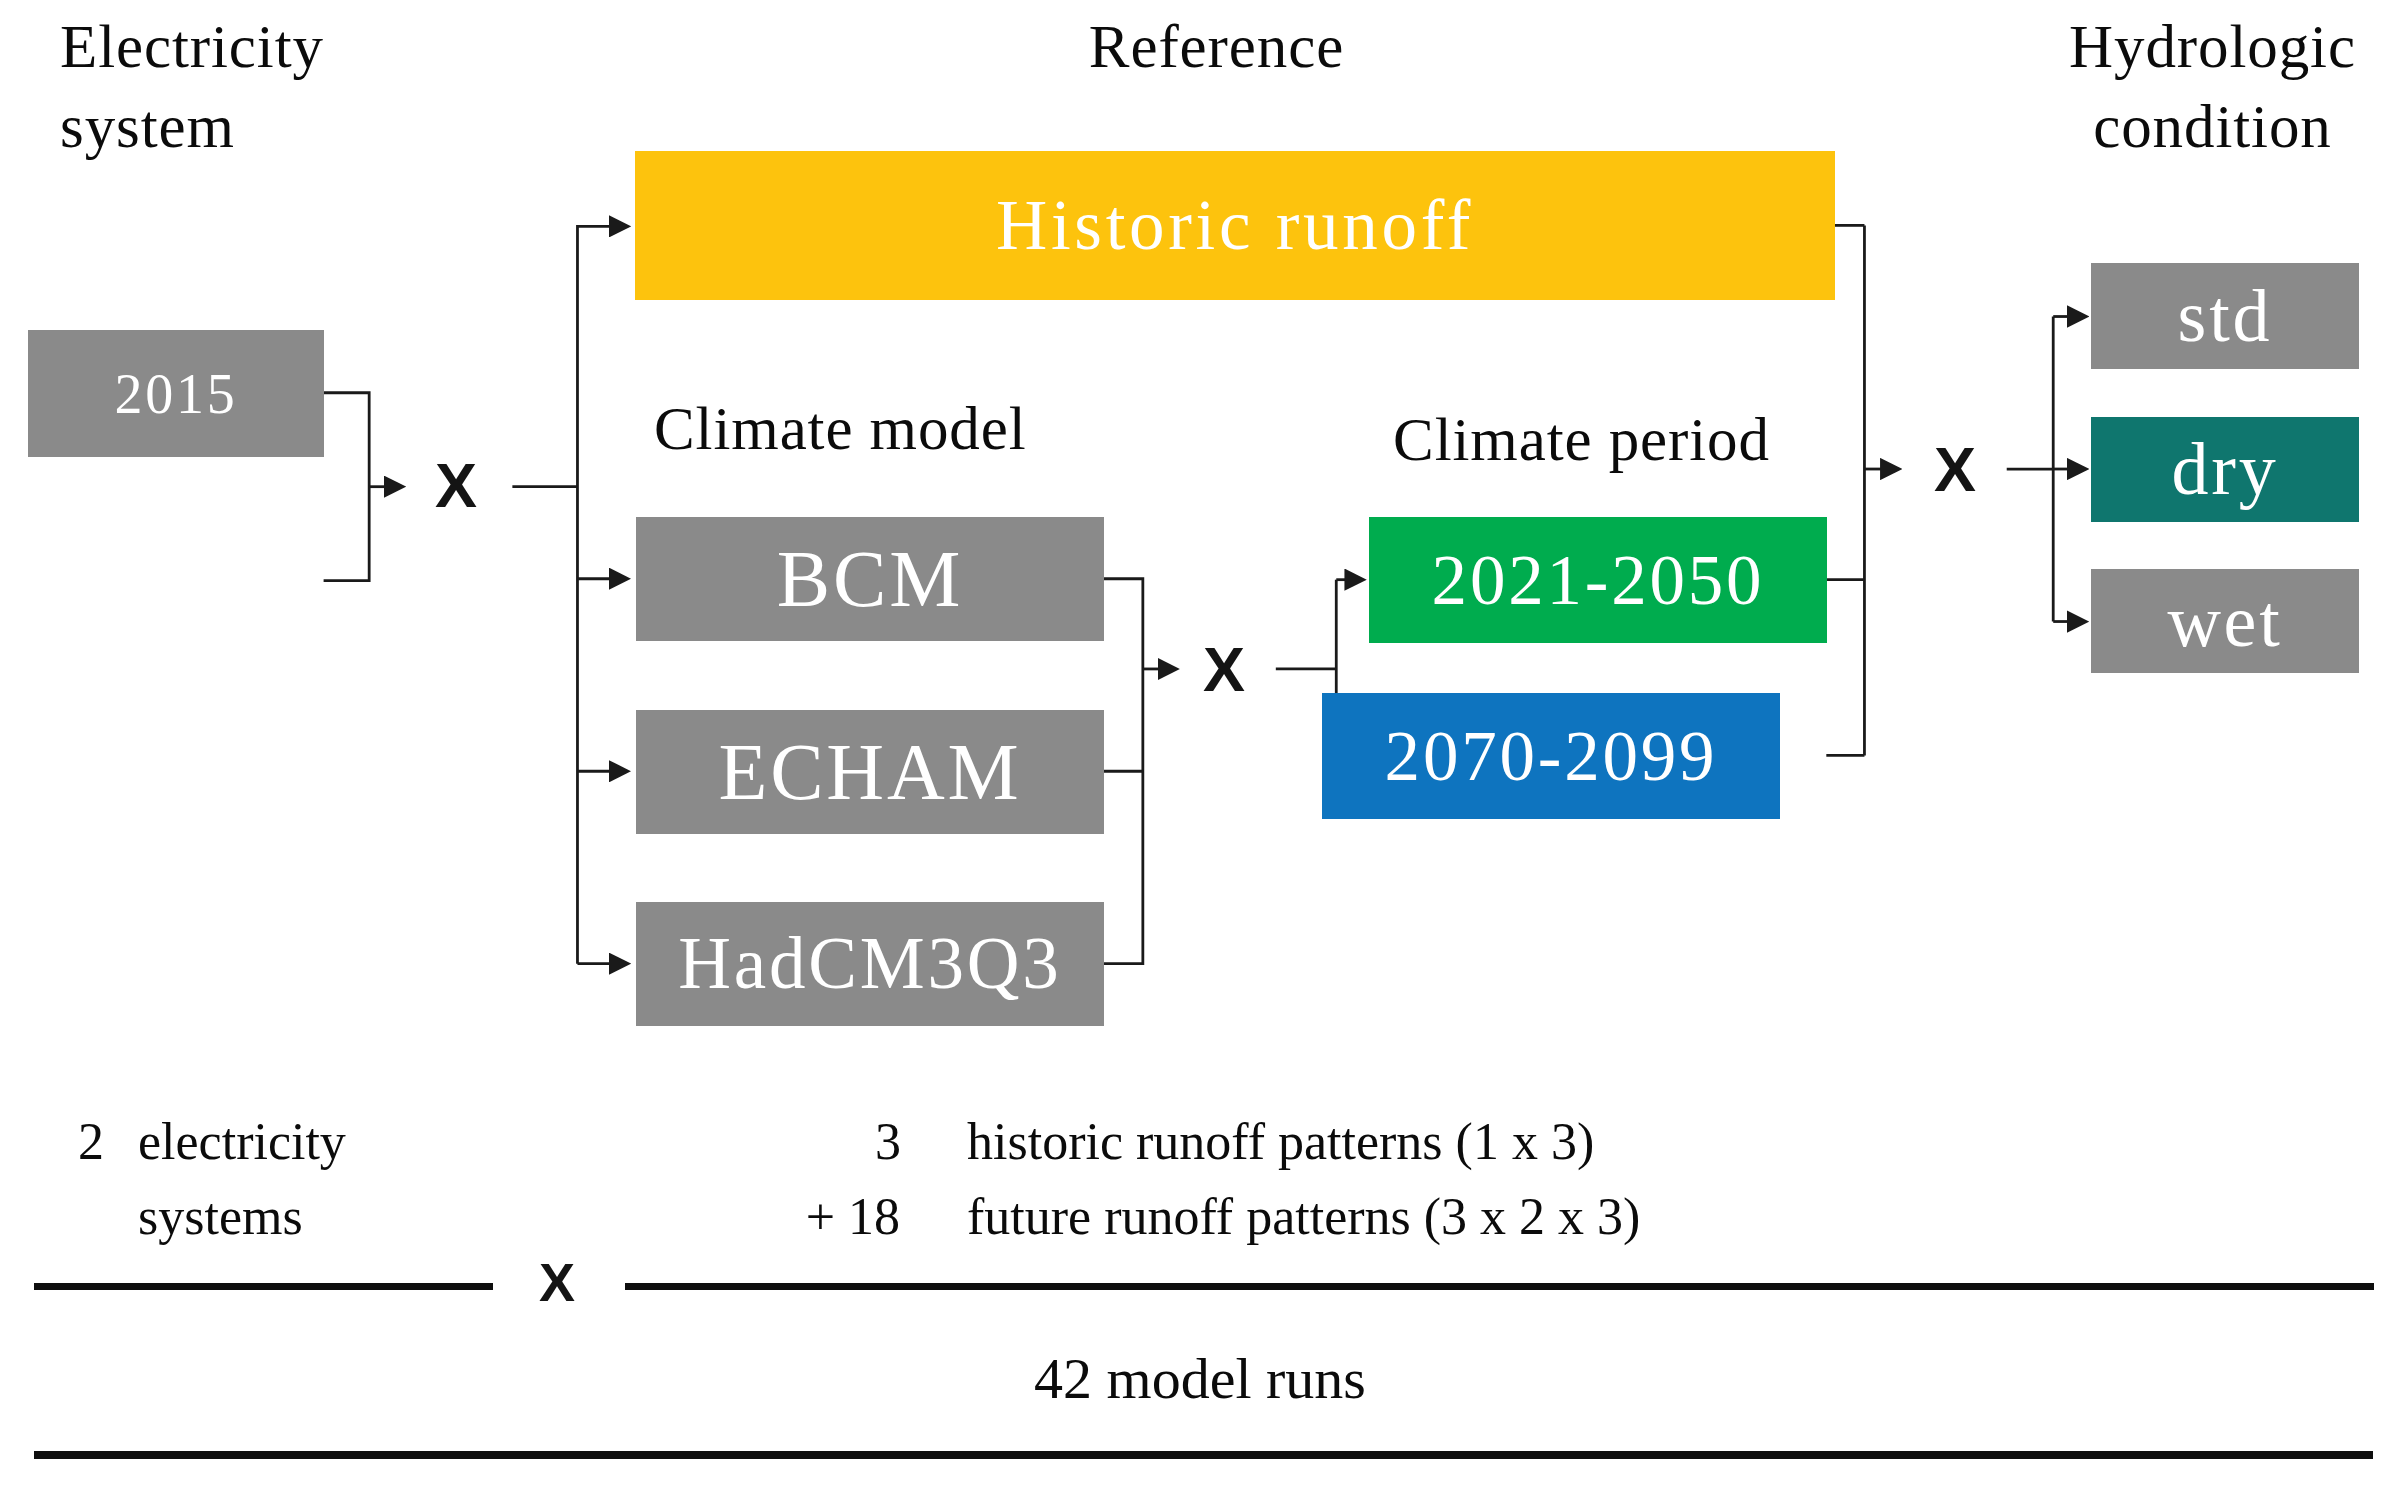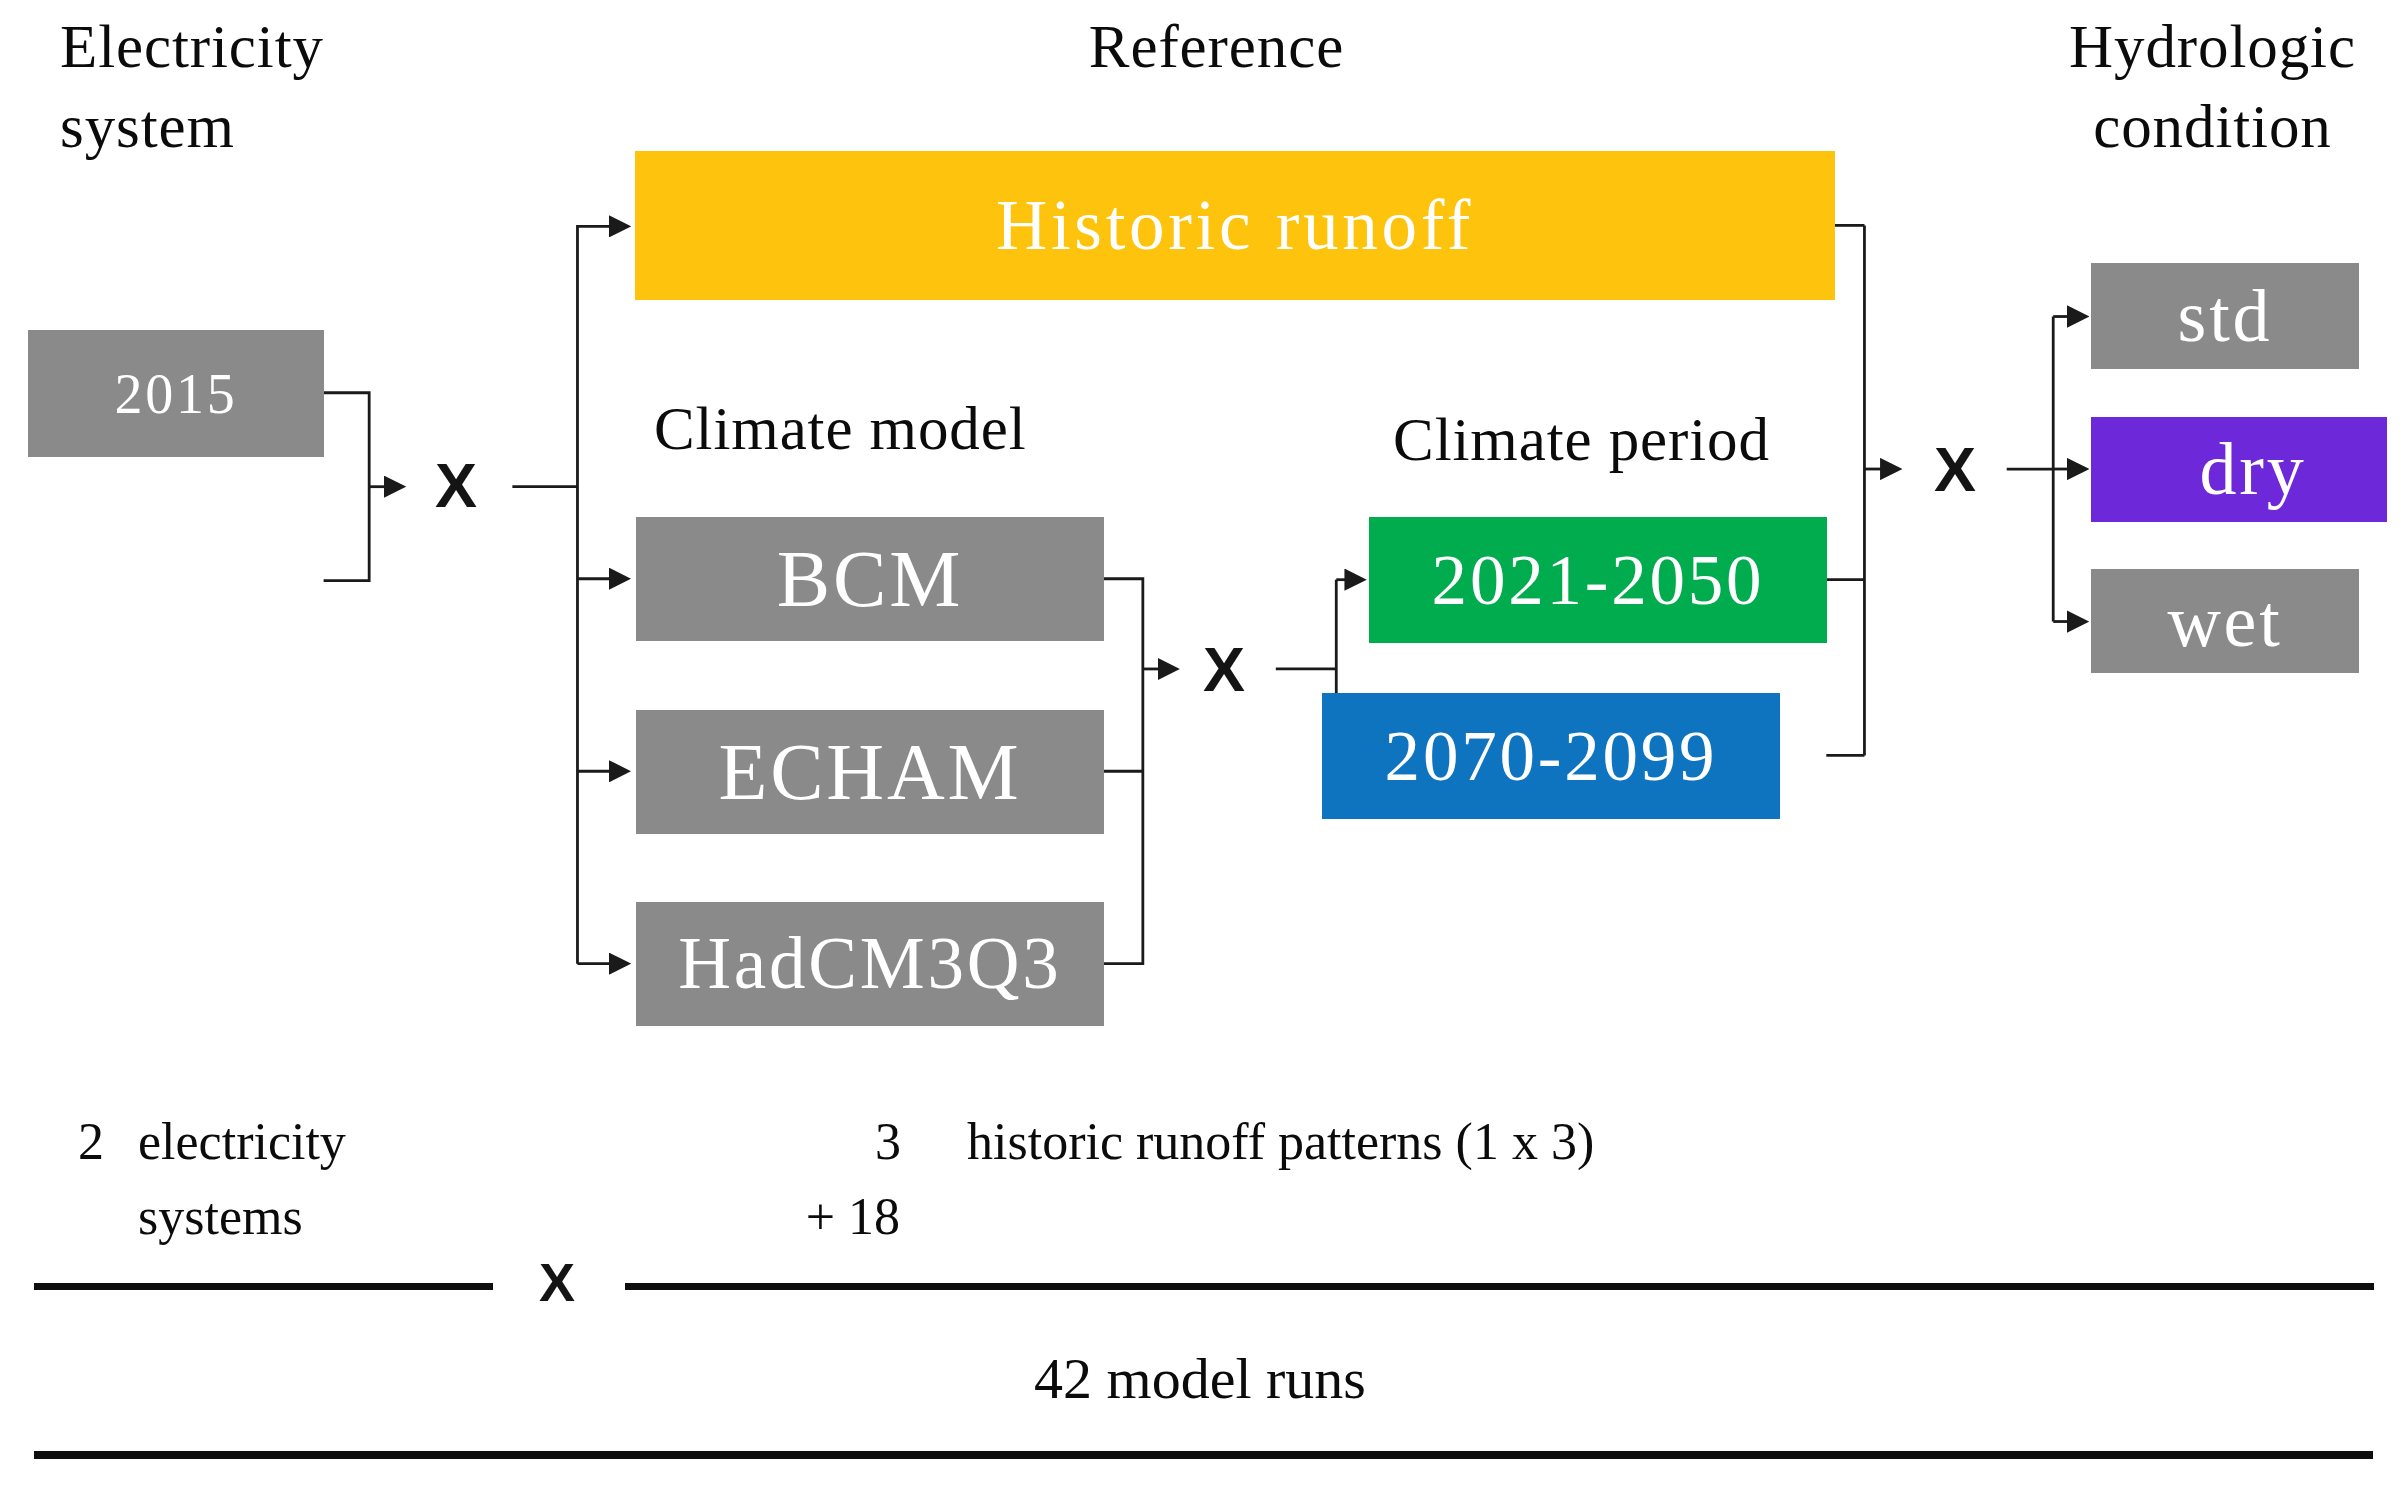--- a/index.html
+++ b/index.html
@@ -93,35 +93,36 @@
   <div class="box box-font-historic" style="left: 635px; top: 151px; width: 1200px; height: 149px; background-color: rgb(253, 195, 13);">Historic runoff</div>
 
   <div class="box box-font-models" style="left: 636px; top: 517px; width: 468px; height: 124px; background-color: rgb(138, 138, 138);">BCM</div>
   <div class="box box-font-models" style="left: 636px; top: 710px; width: 468px; height: 124px; background-color: rgb(138, 138, 138);">ECHAM</div>
   <div class="box box-font-hadcm" style="left: 636px; top: 902px; width: 468px; height: 124px; background-color: rgb(138, 138, 138);">HadCM3Q3</div>
 
   <div class="box box-font-periods" style="left: 1369px; top: 517px; width: 458px; height: 126px; background-color: rgb(0, 172, 78);">2021-2050</div>
   <div class="box box-font-periods" style="left: 1322px; top: 693px; width: 458px; height: 126px; background-color: rgb(14, 116, 191);">2070-2099</div>
 
   <div class="box box-font-cond" style="left: 2091px; top: 263px; width: 268px; height: 106px; background-color: rgb(138, 138, 138);">std</div>
-  <div class="box box-font-cond" style="left: 2091px; top: 417px; width: 268px; height: 105px; background-color: #6d28d9; padding-left: 28px;">dry</div>
+  <div class="box box-font-cond" style="left: 2091px; top: 417px; width: 268px; height: 105px; background-color: #0f766e;">dry</div>
   <div class="box box-font-cond" style="left: 2091px; top: 569px; width: 268px; height: 104px; background-color: rgb(138, 138, 138);">wet</div>
 
   <div class="xop" style="left:456px;top:485px;">X</div>
   <div class="xop" style="left:1224px;top:669px;">X</div>
   <div class="xop" style="left:1955px;top:469px;">X</div>
 
   <div class="sum sum-num" style="left:37px;top:1112px;width:67px;">2</div>
   <div class="sum" style="left:138px;top:1112px;">electricity</div>
   <div class="sum" style="left:138px;top:1187px;">systems</div>
 
   <div class="sum sum-num" style="left:791px;top:1112px;width:110px;">3</div>
   <div class="sum" style="left:967px;top:1112px;">historic runoff patterns (1 x 3)</div>
 
   <div class="sum sum-num" style="left:753px;top:1187px;width:147px;">+ 18</div>
+  <div class="sum" style="left:967px;top:1187px;">future runoff patterns (3 x 2 x 3)</div>
 
   <div class="rule" style="left:34px;top:1283px;width:459px;height:7.4px;"></div>
   <div class="xop xop-small" style="left:557px;top:1282px;">X</div>
   <div class="rule" style="left:625px;top:1283px;width:1749px;height:7.4px;"></div>
 
   <div class="total" style="left:958px;top:1345px;width:484px;">42 model runs</div>
 
   <div class="rule" style="left:34px;top:1451px;width:2339px;height:8.4px;"></div>
 
 </div>

